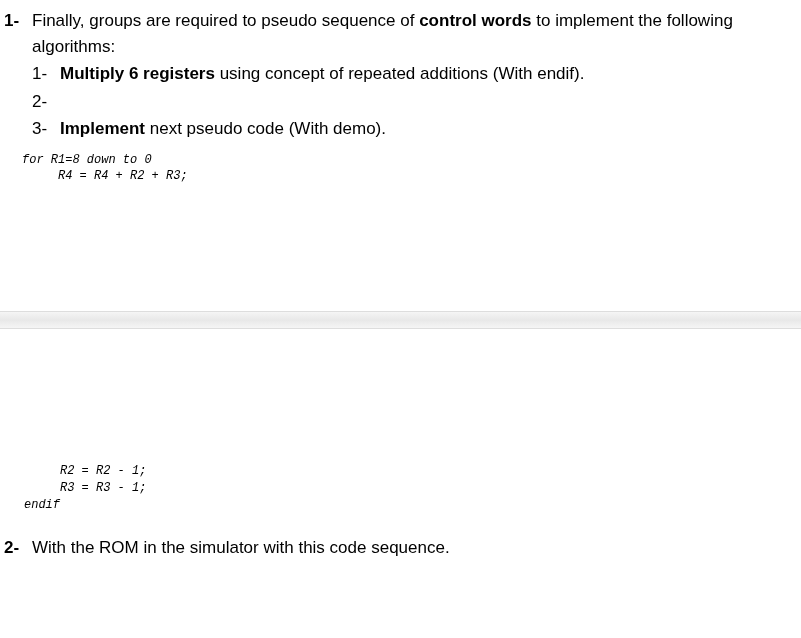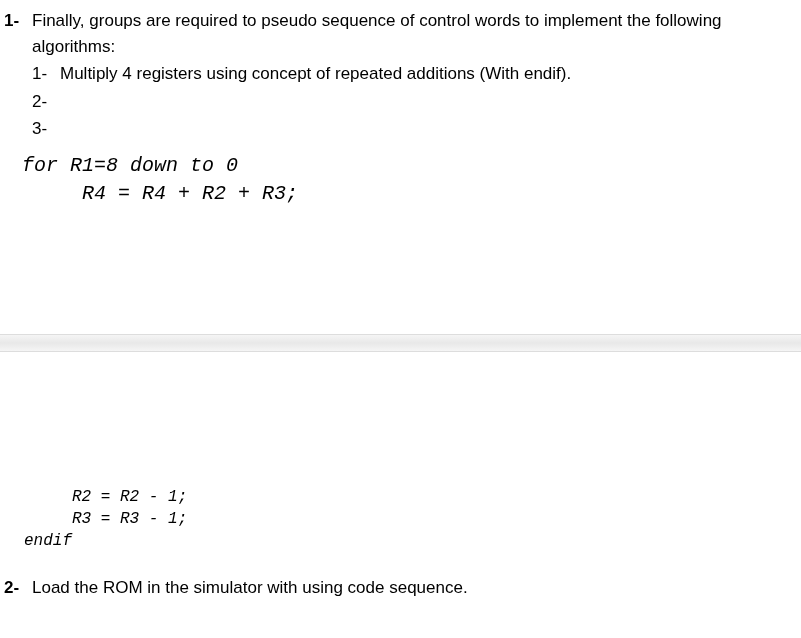--- a/index.html
+++ b/index.html
@@ -47,36 +47,36 @@
     }
     .sub-item {
       display: flex;
       align-items: flex-start;
       margin-top: 2px;
     }
     .sub-marker {
       min-width: 28px;
     }
     .bold {
-      font-weight: normal;
+      font-weight: bold;
       margin-top: 12px;
     }
     .code-block {
       font-family: "Courier New", Courier, monospace;
       font-style: italic;
-      font-size: 20px;
+      font-size: 12px;
       white-space: pre;
       margin-left: 22px;
       margin-top: 10px;
       line-height: 1.4;
     }
     .code-block2 {
       font-family: "Courier New", Courier, monospace;
       font-style: italic;
-      font-size: 16px;
+      font-size: 12px;
       white-space: pre;
       margin-left: 24px;
       line-height: 1.4;
       margin-bottom: 22px;
     }
     .item2 {
       display: flex;
       align-items: flex-start;
       padding-left: 4px;
     }
@@ -86,42 +86,45 @@
 
 <div class="page-top">
   <div class="item-main">
     <div class="marker-col">1-</div>
     <div class="content-col">
       <span>Finally, groups are required to pseudo sequence of </span><span class="bold">control words</span><span> to implement the following algorithms:</span>
 
       <div class="sub-item">
         <div class="sub-marker">1-</div>
         <div>
-          <span class="bold">Multiply 4 registers</span><span> using concept of repeated additions (With endif).</span>
+          <span class="bold">Multiply 6 registers</span><span> using concept of repeated additions (With endif).</span>
         </div>
       </div>
 
       <div class="sub-item">
         <div class="sub-marker">2-</div>
       </div>
 
       <div class="sub-item">
         <div class="sub-marker">3-</div>
+        <div>
+          <span class="bold">Implement</span><span> next pseudo code (With demo).</span>
+        </div>
       </div>
     </div>
   </div>
 
   <div class="code-block">for R1=8 down to 0
      R4 = R4 + R2 + R3;</div>
 </div>
 
 <div class="gap-bar"></div>
 
 <div class="page-bottom">
   <div class="code-block2">     R2 = R2 - 1;
      R3 = R3 - 1;
 endif</div>
 
   <div class="item2">
     <div class="marker-col">2-</div>
-    <div class="content-col">Load the ROM in the simulator with using code sequence.</div>
+    <div class="content-col">With the ROM in the simulator with this code sequence.</div>
   </div>
 </div>
 
 </body></html>

